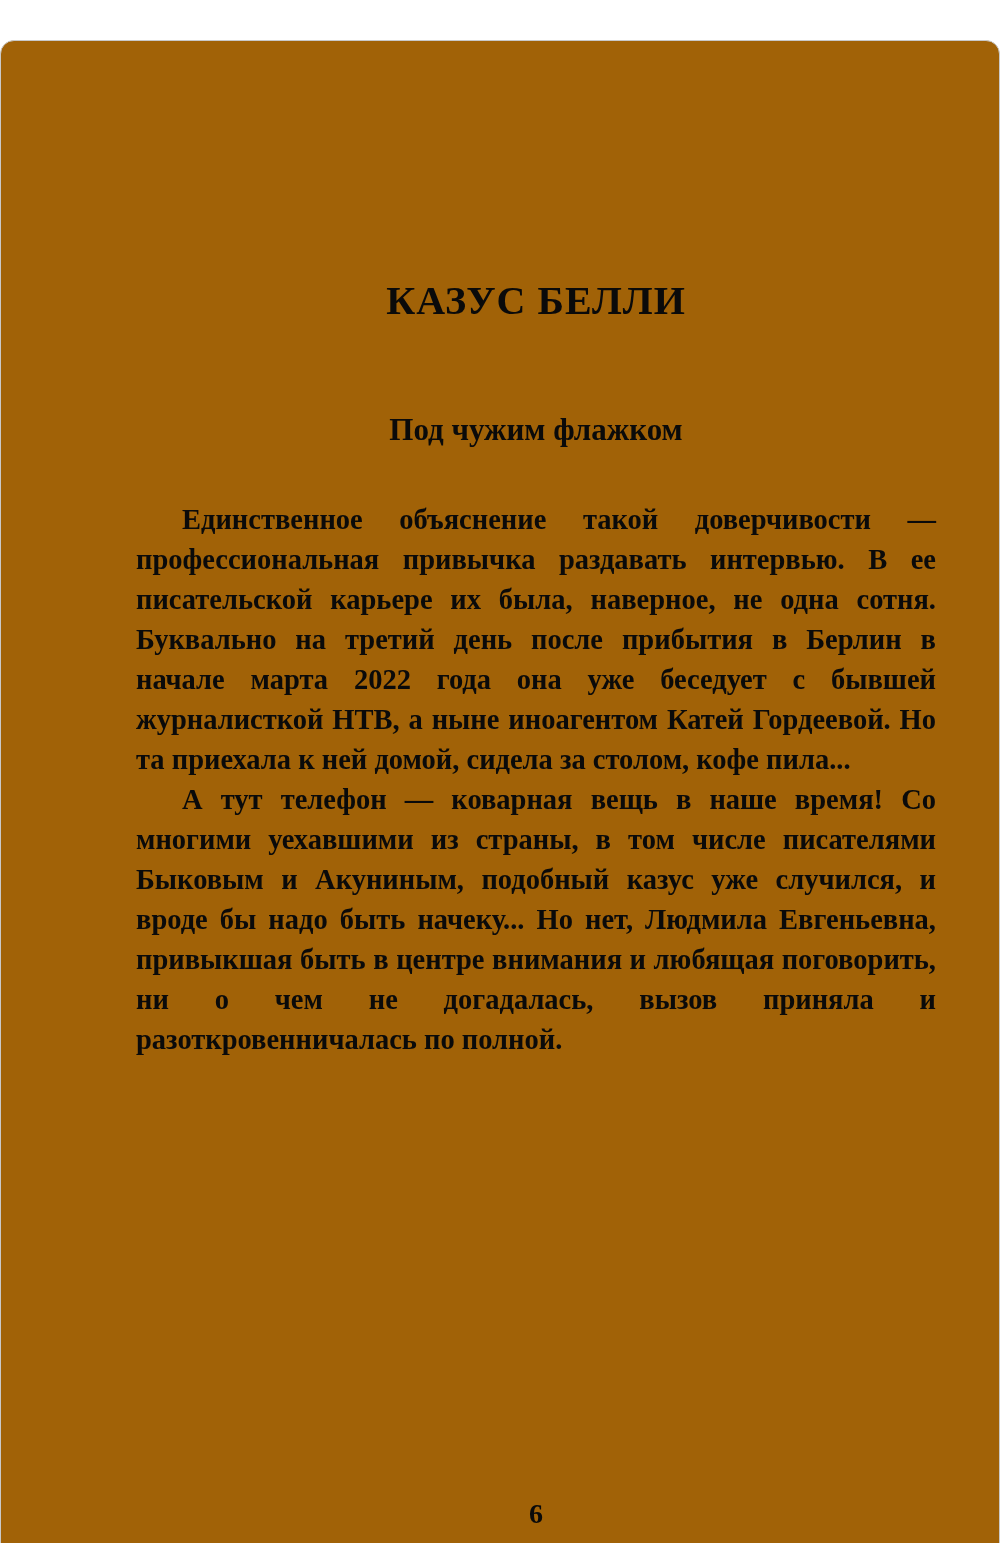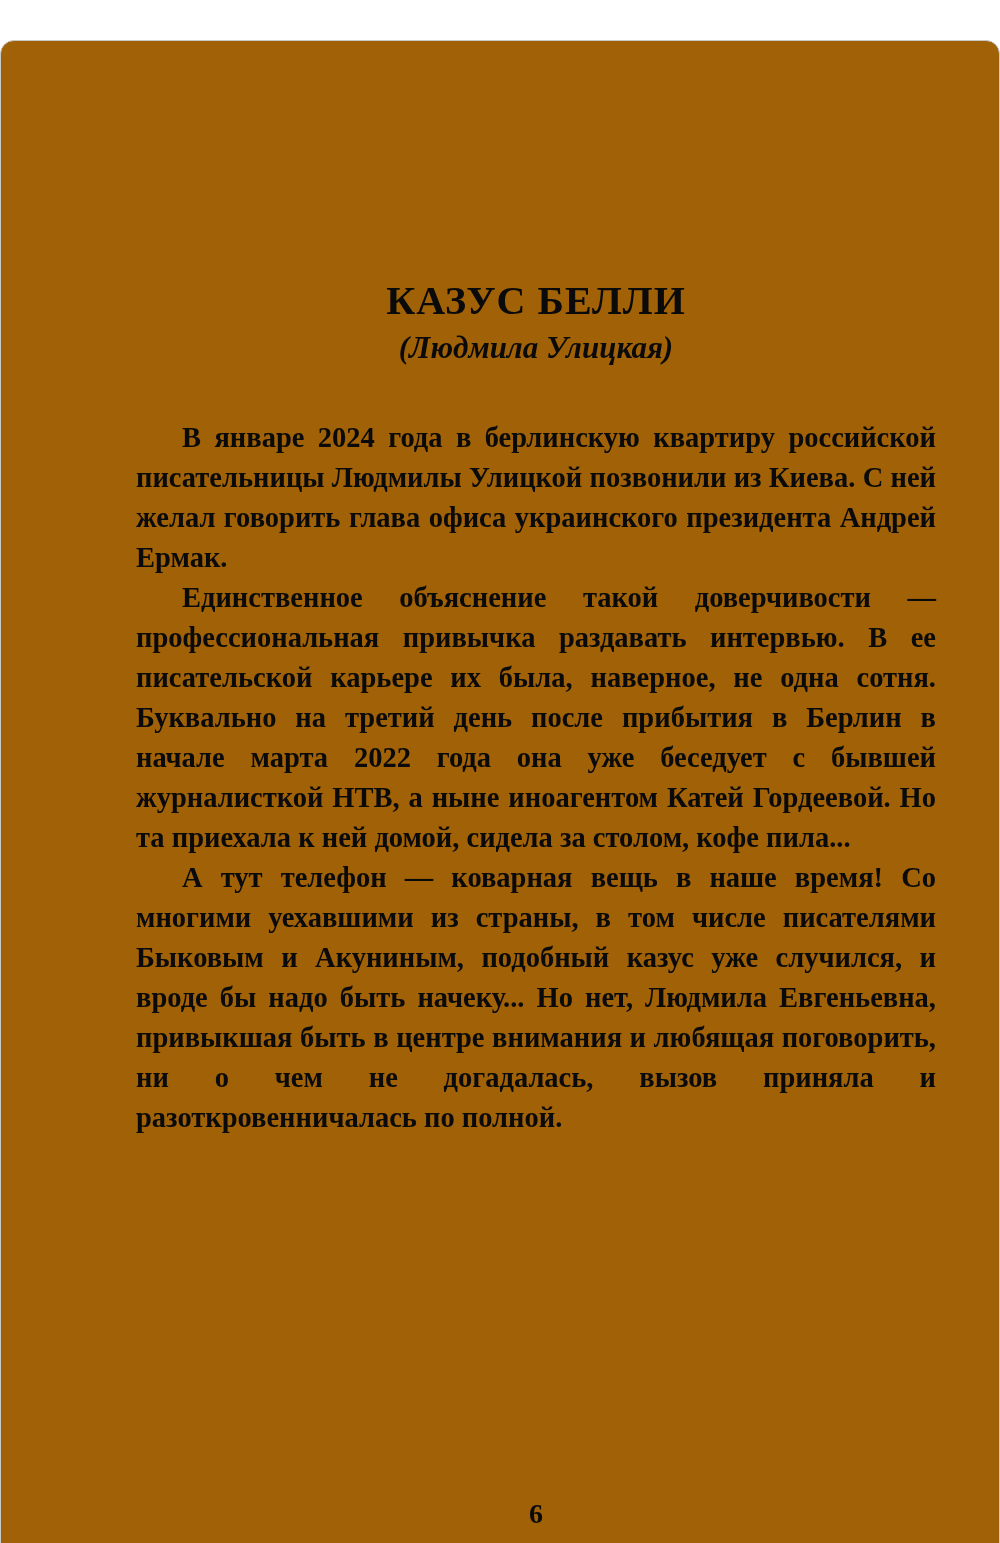--- a/index.html
+++ b/index.html
@@ -69,21 +69,20 @@
     font-size: 28px;
     font-weight: bold;
   }
 </style>
 </head>
 <body>
 
 <div class="page">
   <div class="text-column">
     <h1 class="chapter-title">КАЗУС БЕЛЛИ</h1>
-    <div class="chapter-author">(Людмила Улицкая)</div>
+    <h2 class="section-heading">Под чужим флажком</h2>
     <div class="body-text">
-      <p>В январе 2024 года в берлинскую квартиру российской писательницы Людмилы Улицкой позвонили из Киева. С ней желал говорить глава офиса украинского президента Андрей Ермак.</p>
       <p>Единственное объяснение такой доверчивости — профессиональная привычка раздавать интервью. В ее писательской карьере их была, наверное, не одна сотня. Буквально на третий день после прибытия в Берлин в начале марта 2022 года она уже беседует с бывшей журналисткой НТВ, а ныне иноагентом Катей Гордеевой. Но та приехала к ней домой, сидела за столом, кофе пила...</p>
       <p>А тут телефон — коварная вещь в наше время! Со многими уехавшими из страны, в том числе писателями Быковым и Акуниным, подобный казус уже случился, и вроде бы надо быть начеку... Но нет, Людмила Евгеньевна, привыкшая быть в центре внимания и любящая поговорить, ни о чем не догадалась, вызов приняла и разоткровенничалась по полной.</p>
     </div>
   </div>
   <div class="page-number">6</div>
 </div>
 
 </body></html>

